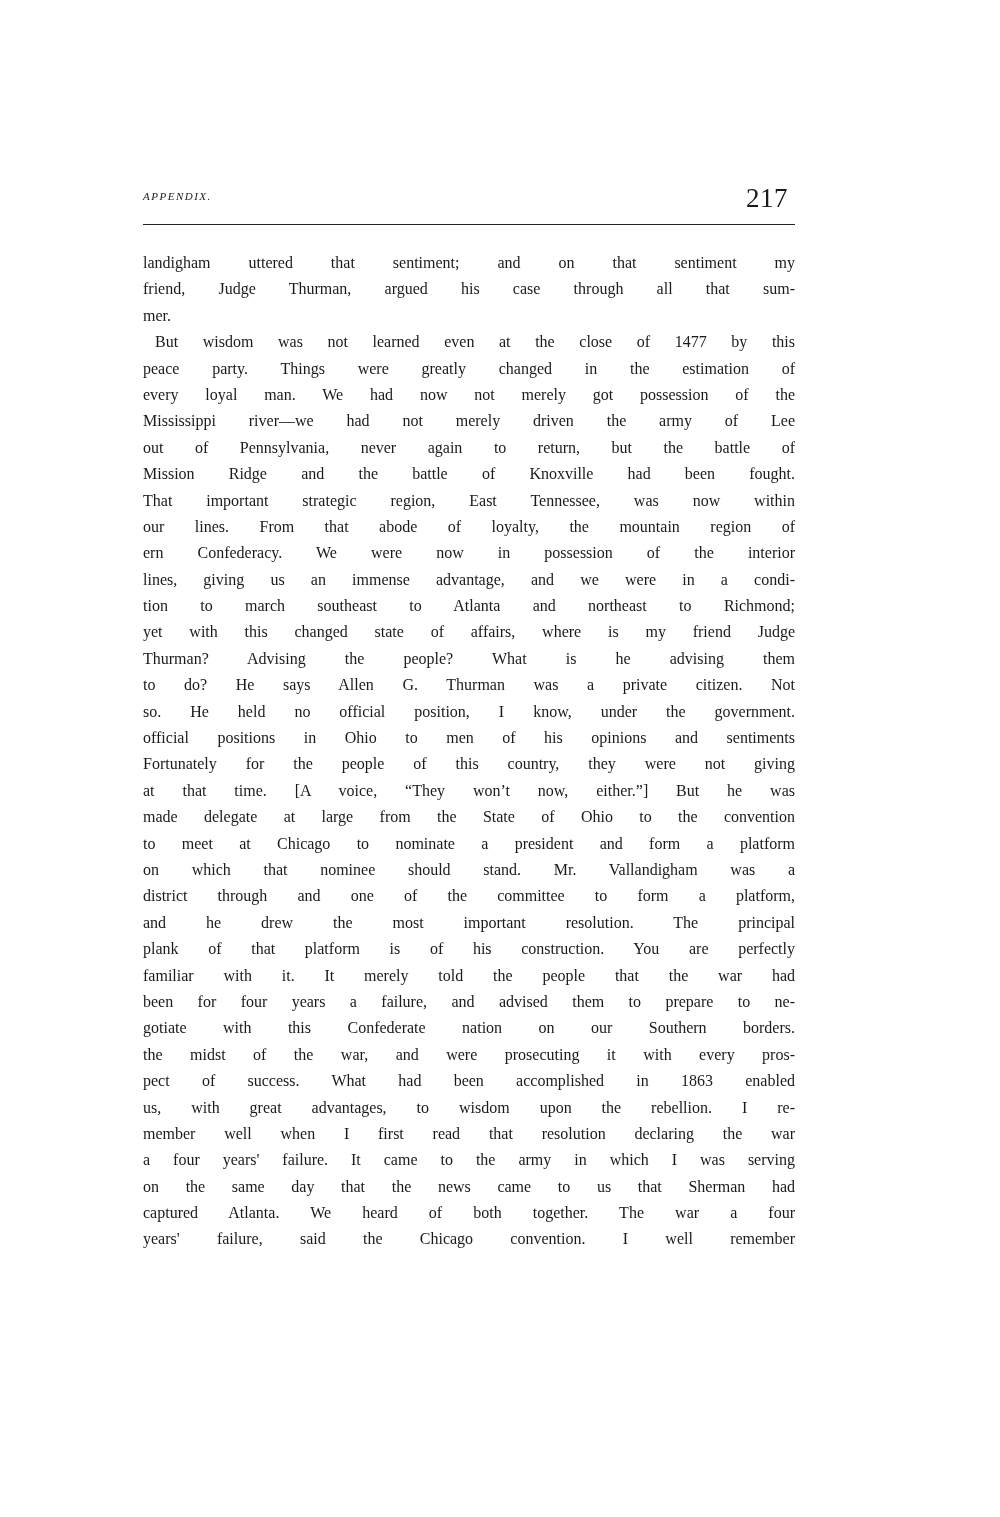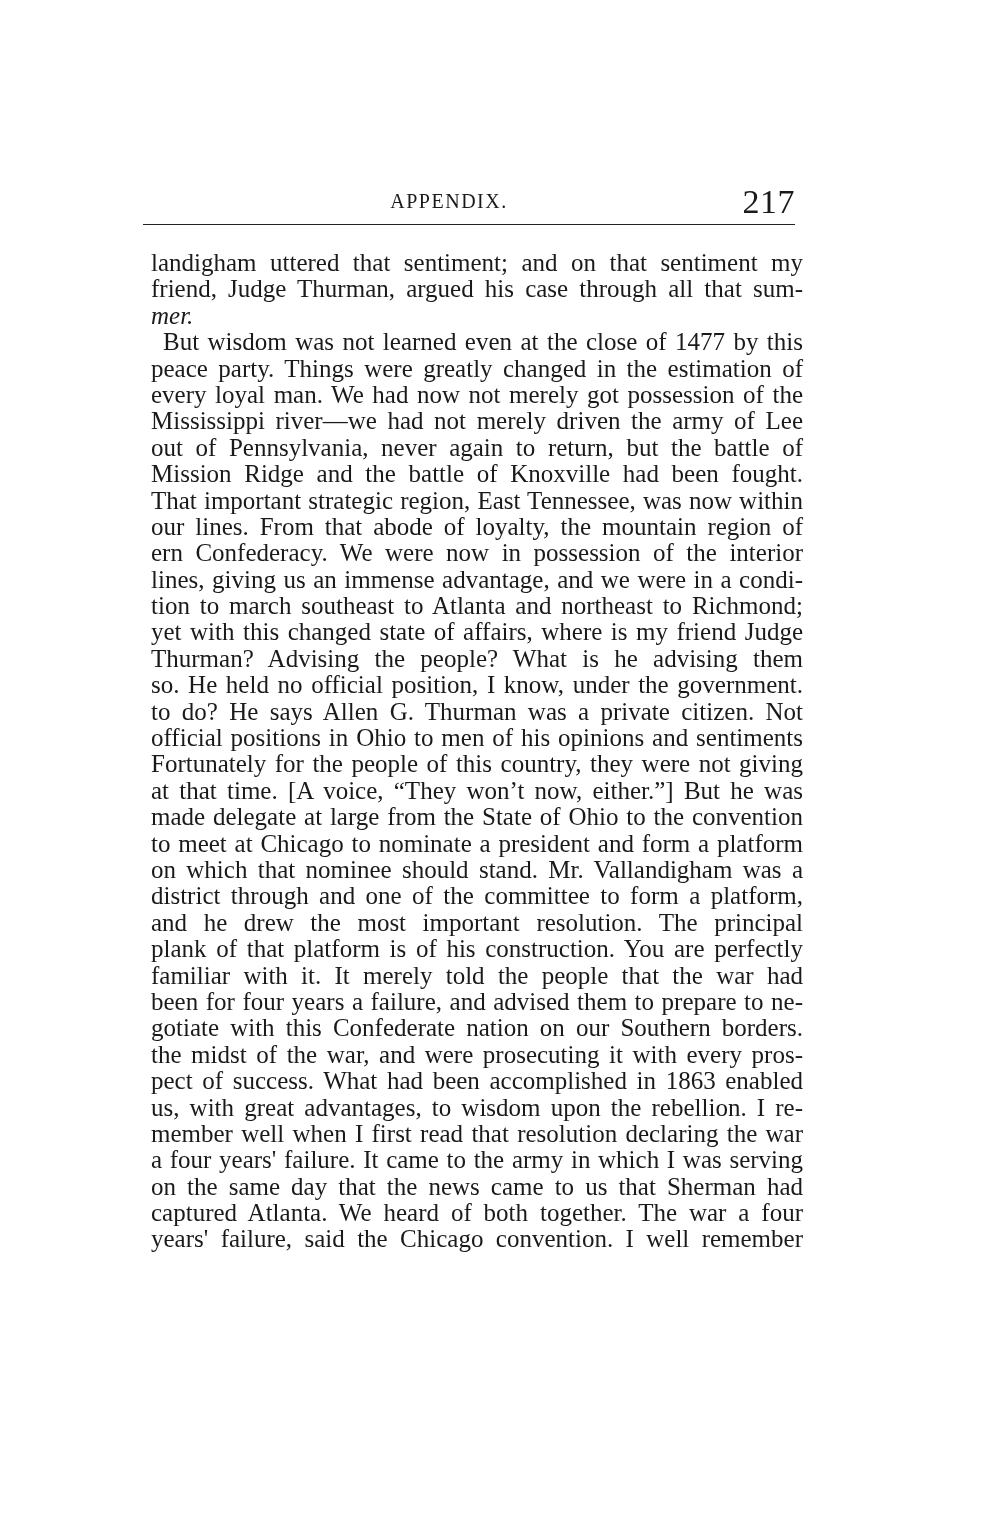--- a/index.html
+++ b/index.html
@@ -23,59 +23,57 @@
     }
     .running-head {
       position: relative;
       height: 36px;
     }
     .running-title {
       position: absolute;
       left: 0;
       right: 0;
       top: 10px;
-      text-align: center;
-      font-size: 20px;
+      font-size: 11px;
       letter-spacing: 1.5px;
       padding-right: 40px;
+      font-style: italic;
     }
     .page-number {
       position: absolute;
-      right: 0;
+      right: 7px;
       top: 3px;
-      font-size: 34px;
+      font-size: 27px;
       letter-spacing: 0.5px;
     }
     .head-rule {
       position: absolute;
       left: 0;
       right: 0;
       top: 44px;
       height: 0;
       border-top: 1.6px solid #222;
     }
     .body-text {
       position: absolute;
       left: 0;
       top: 70px;
       width: 652px;
-      font-size: 25px;
+      font-size: 16px;
       line-height: 26.4px;
-      margin-left: 8px;
     }
     .line {
       display: block;
       white-space: nowrap;
       text-align: justify;
       text-align-last: justify;
       height: 26.4px;
     }
     .line.last {
       text-align-last: left;
-      font-style: italic;
     }
     .line.indent {
       padding-left: 12px;
     }
   </style>
 </head>
 <body>
 
 <div class="page">
   <div class="running-head">
@@ -94,22 +92,22 @@
     <span class="line">Mississippi river—we had not merely driven the army of Lee</span>
     <span class="line">out of Pennsylvania, never again to return, but the battle of</span>
     <span class="line">Mission Ridge and the battle of Knoxville had been fought.</span>
     <span class="line">That important strategic region, East Tennessee, was now within</span>
     <span class="line">our lines.  From that abode of loyalty, the mountain region of</span>
     <span class="line">ern Confederacy.  We were now in possession of the interior</span>
     <span class="line">lines, giving us an immense advantage, and we were in a condi-</span>
     <span class="line">tion to march southeast to Atlanta and northeast to Richmond;</span>
     <span class="line">yet with this changed state of affairs, where is my friend Judge</span>
     <span class="line">Thurman?  Advising the people?  What is he advising them</span>
+    <span class="line">to do?  He says Allen G. Thurman was a private citizen.  Not</span>
     <span class="line">so.  He held no official position, I know, under the government.</span>
-    <span class="line">to do?  He says Allen G. Thurman was a private citizen.  Not</span>
     <span class="line">official positions in Ohio to men of his opinions and sentiments</span>
     <span class="line">Fortunately for the people of this country, they were not giving</span>
     <span class="line">at that time.  [A voice, “They won’t now, either.”]  But he was</span>
     <span class="line">made delegate at large from the State of Ohio to the convention</span>
     <span class="line">to meet at Chicago to nominate a president and form a platform</span>
     <span class="line">on which that nominee should stand.  Mr. Vallandigham was a</span>
     <span class="line">district through and one of the committee to form a platform,</span>
     <span class="line">and he drew the most important resolution.  The principal</span>
     <span class="line">plank of that platform is of his construction.  You are perfectly</span>
     <span class="line">familiar with it.  It merely told the people that the war had</span>

